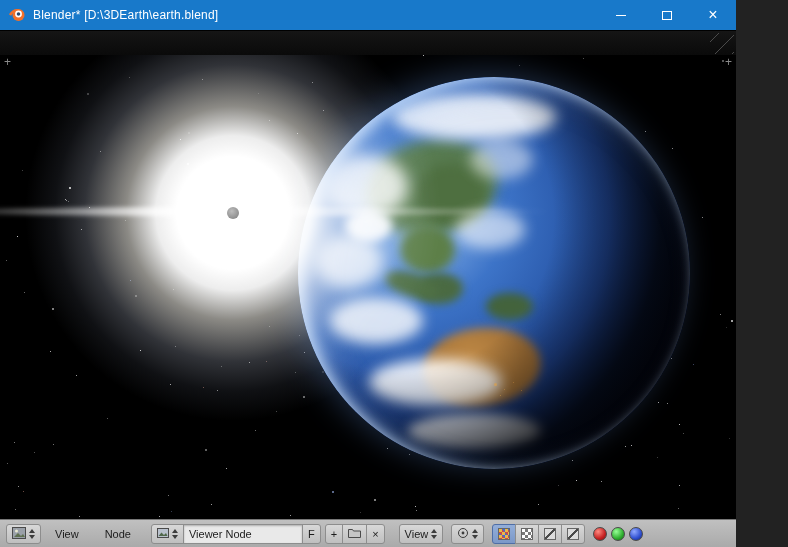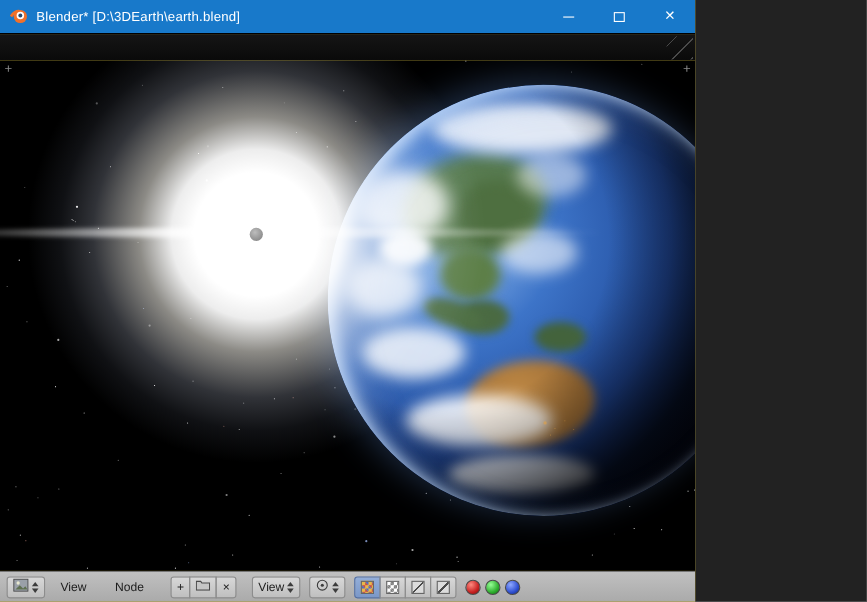--- a/index.html
+++ b/index.html
@@ -1,17 +1,17 @@
 <!DOCTYPE html>
 <html><head>
 <meta charset="utf-8">
 <style>
   * { box-sizing: border-box; margin: 0; padding: 0; }
   body { font-family: "Liberation Sans", sans-serif; background:#222; }
-  .window { width: 632px; height: 547px; overflow: hidden; position: relative; background:#fde047; }
+  .window { width: 736px; height: 547px; overflow: hidden; position: relative; background:#4c1d95; }
 
   
   .titlebar { height: 30px; background: #1879ca; display: flex; align-items: center; padding-left: 8px; color: #fff; }
   .titlebar .logo { width: 18px; height: 18px; display: flex; align-items: center; justify-content: center; margin-right: 7px; }
   .titlebar .title { font-size: 12px; letter-spacing: .2px; }
   .win-controls { margin-left: auto; display: flex; height: 100%; }
   .win-btn { width: 46px; height: 100%; display: flex; align-items: center; justify-content: center; color: #fff; cursor: pointer; background: transparent; border: 0; }
   .mini-line { width: 10px; height: 1px; background: #fff; display: block; }
   .maxi-box { width: 10px; height: 9px; border: 1px solid #fff; display: block; }
   .close-x { font-size: 16px; line-height: 1; font-weight: 300; }
@@ -351,20 +351,36 @@
           <i class="d"></i>
         </span>
     </button>
 
     <span class="sp8"></span>
     <span class="menu-label">View</span>
     <span class="sp14"></span>
     <span class="menu-label">Node</span>
     <span class="sp14"></span>
 
+    <span class="seg">
+      <button class="hbtn">
+        <span>
+          <svg width="12" height="10" viewBox="0 0 12 10">
+            <rect x="0.5" y="0.5" width="11" height="9" fill="#b8c0cc" stroke="#4a4a4a"></rect>
+            <path d="M1.5 8 L4.5 4.5 L7 7 L9 5 L10.5 8 Z" fill="#50684a"></path>
+          </svg>
+        </span>
+        <span class="ud">
+            <i class="u"></i>
+            <i class="d"></i>
+          </span>
+      </button>
+      <span class="hbtn name-field">Viewer Node</span>
+      <button class="hbtn">F</button>
+    </span>
 
     <span class="sp4"></span>
     <span class="seg">
       <button class="hbtn">+</button>
       <button class="hbtn">
         <span>
           <svg width="13" height="10" viewBox="0 0 13 10">
             <path d="M0.5 1.5 h4 l1 1.5 h7 v6.5 h-12 z" fill="#c6c6c6" stroke="#4a4a4a"></path>
           </svg>
         </span>

